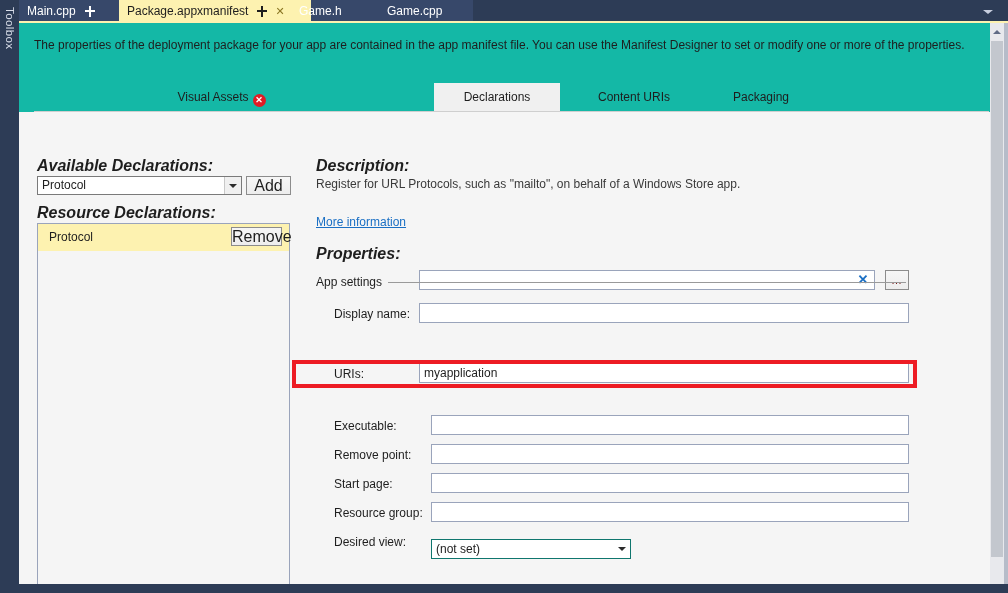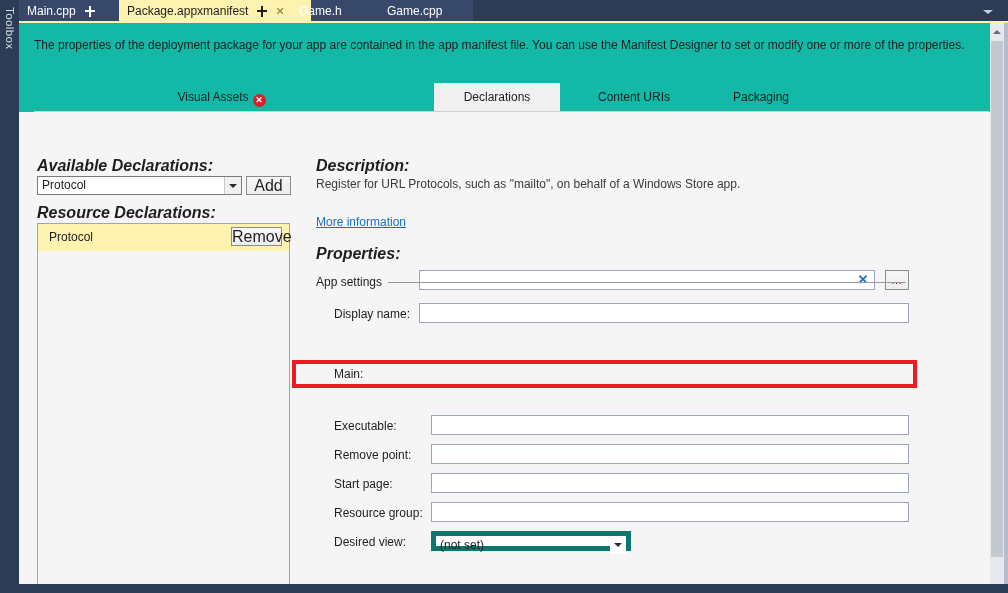--- a/index.html
+++ b/index.html
@@ -355,27 +355,28 @@
     left: 297px; top: 170px;
     width: 590px;
     height: 1px;
     background: #9a9a9a;
     z-index: 1;
   }
 
   .dview-combo {
     position: absolute;
     background: #ffffff;
-    border: 5px solid #0f766e;
+    border: 1px solid #0f766e;
     box-sizing: border-box;
     height: 20px;
     font-size: 12px;
     line-height: 18px;
     padding-left: 4px;
     color: #1e1e1e;
+    margin-top: 8px;
   }
   .dview-combo .cbtn2 {
     position: absolute;
     right: 0; top: 0;
     width: 16px; height: 18px;
     background: #ffffff;
     display: flex;
     align-items: center;
     justify-content: center;
   }
@@ -515,21 +516,24 @@
         <span></span>
         <span class="clear-x">✕</span>
       </div>
       <div class="btn browse-btn" style="left:866px; top:158px;">…</div>
 
       <div class="field-label" style="left:315px; top:195px;">Display name:</div>
       <div class="tbox" style="left:400px; top:191px; width:490px;">
         <span></span>
       </div>
 
-      <div class="field-label" style="left:315px; top:255px;">Main:</div>
+      <div class="field-label" style="left:315px; top:255px;">URIs:</div>
+      <div class="tbox" style="left:400px; top:251px; width:490px;">
+        <span>myapplication</span>
+      </div>
       <div class="redbox"></div>
 
       <div class="group-legend">App settings</div>
       <div class="group-line"></div>
 
       <div class="field-label" style="left:315px; top:307px;">Executable:</div>
       <div class="tbox" style="left:412px; top:303px; width:478px;">
         <span></span>
       </div>
 

